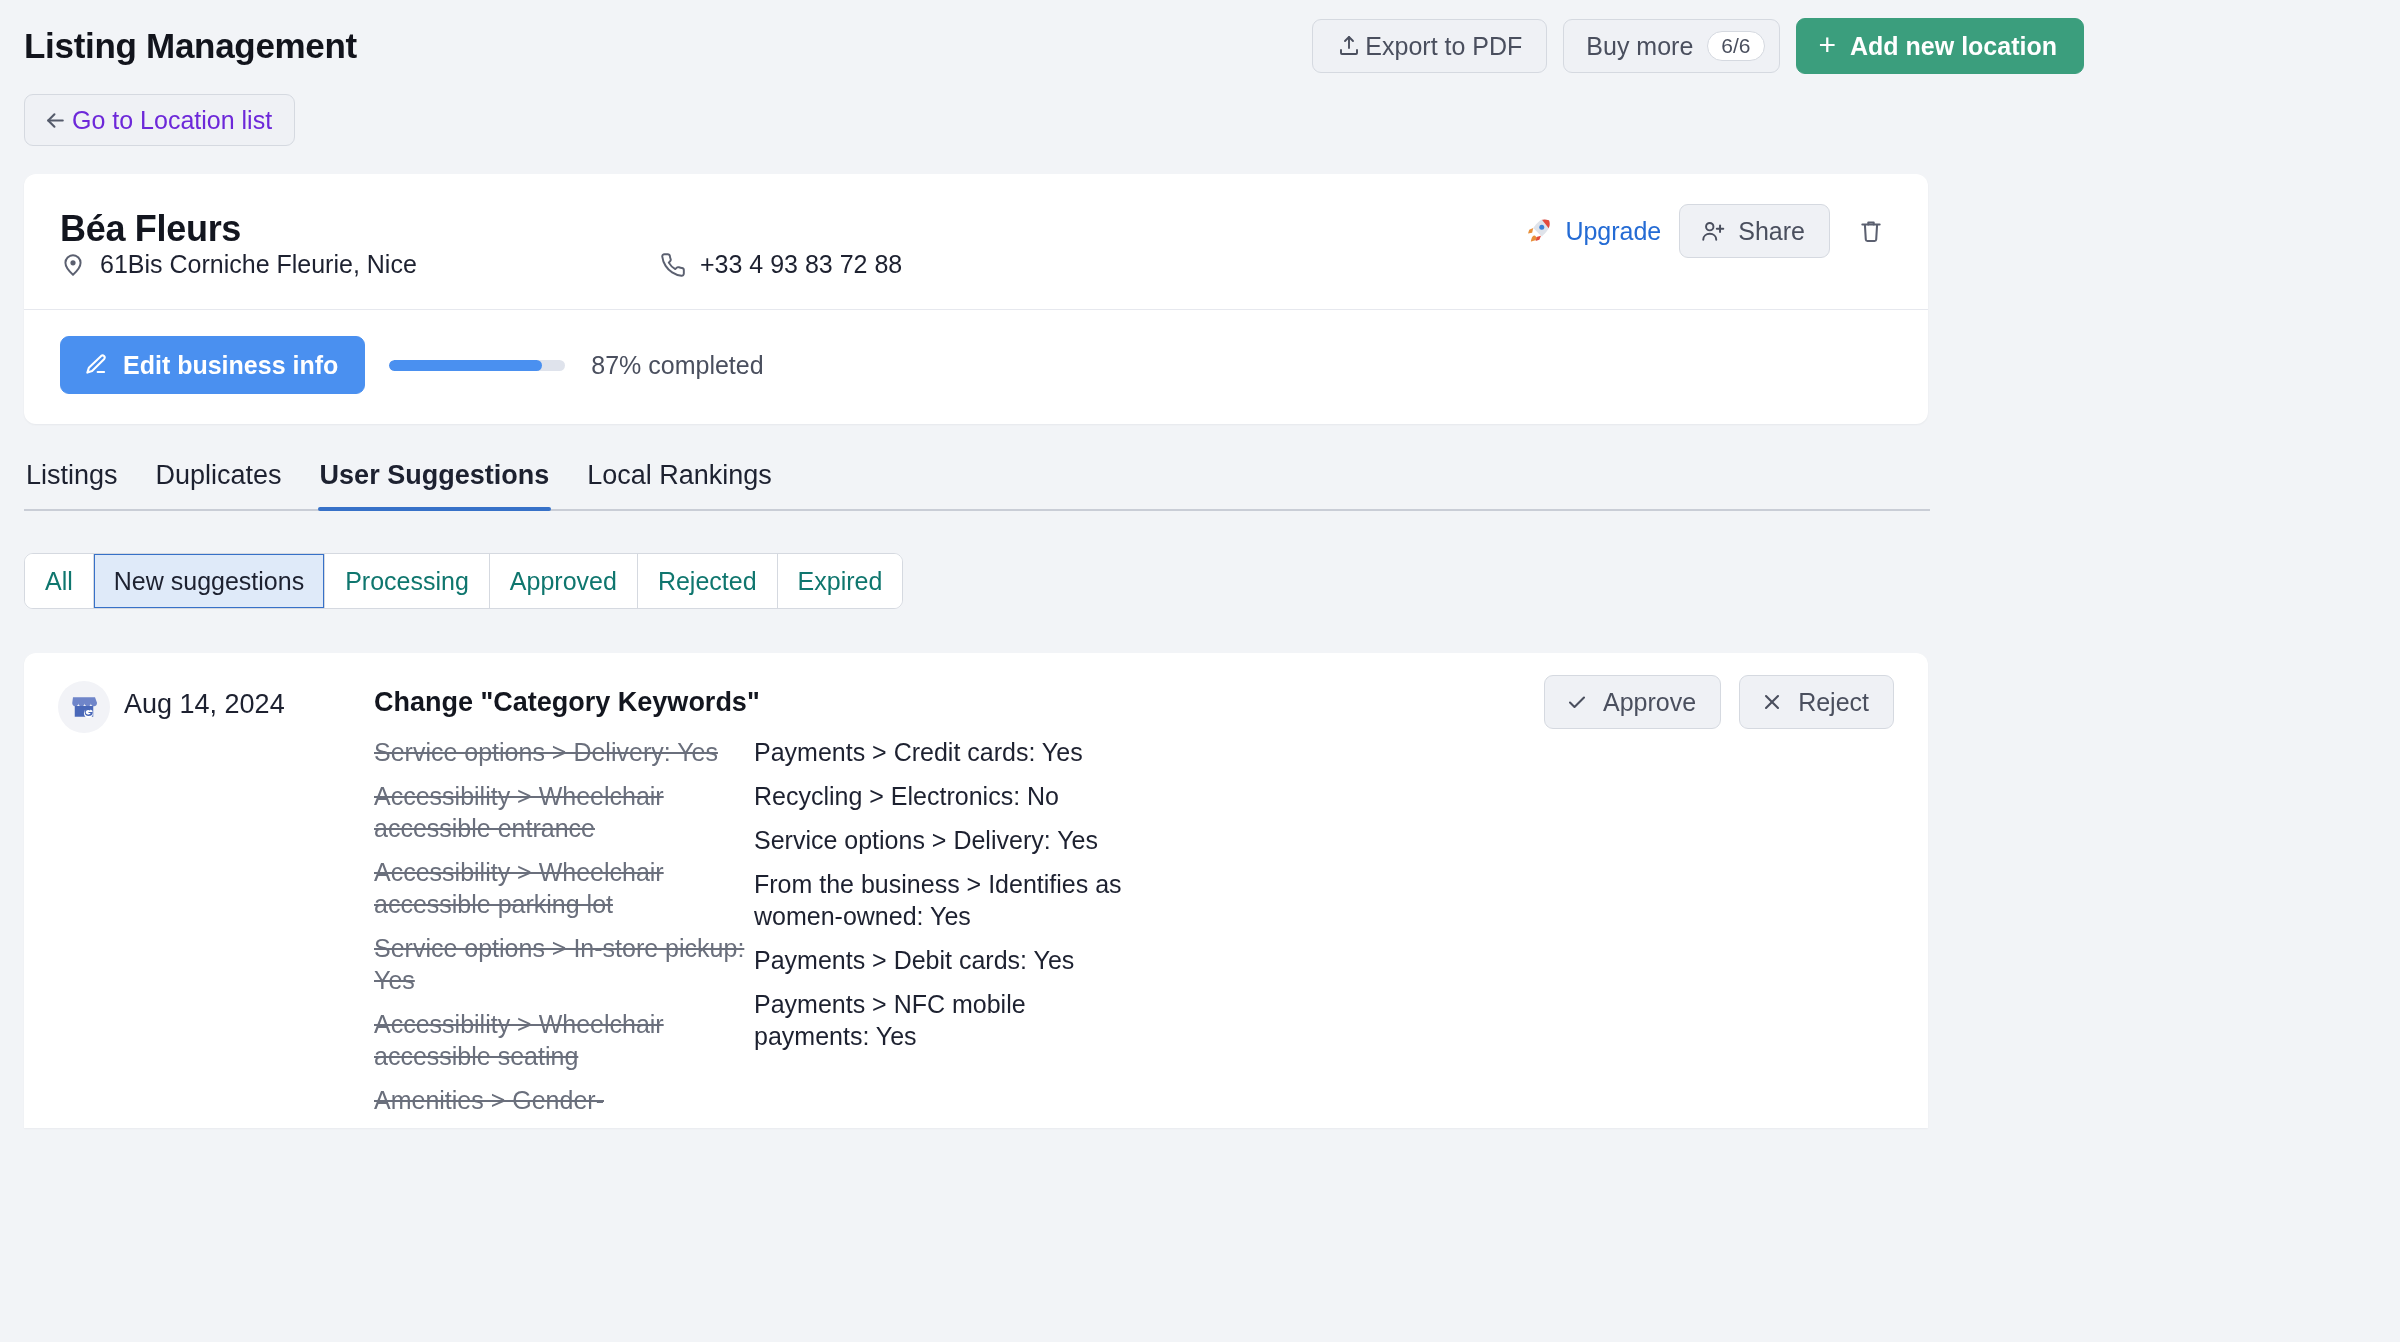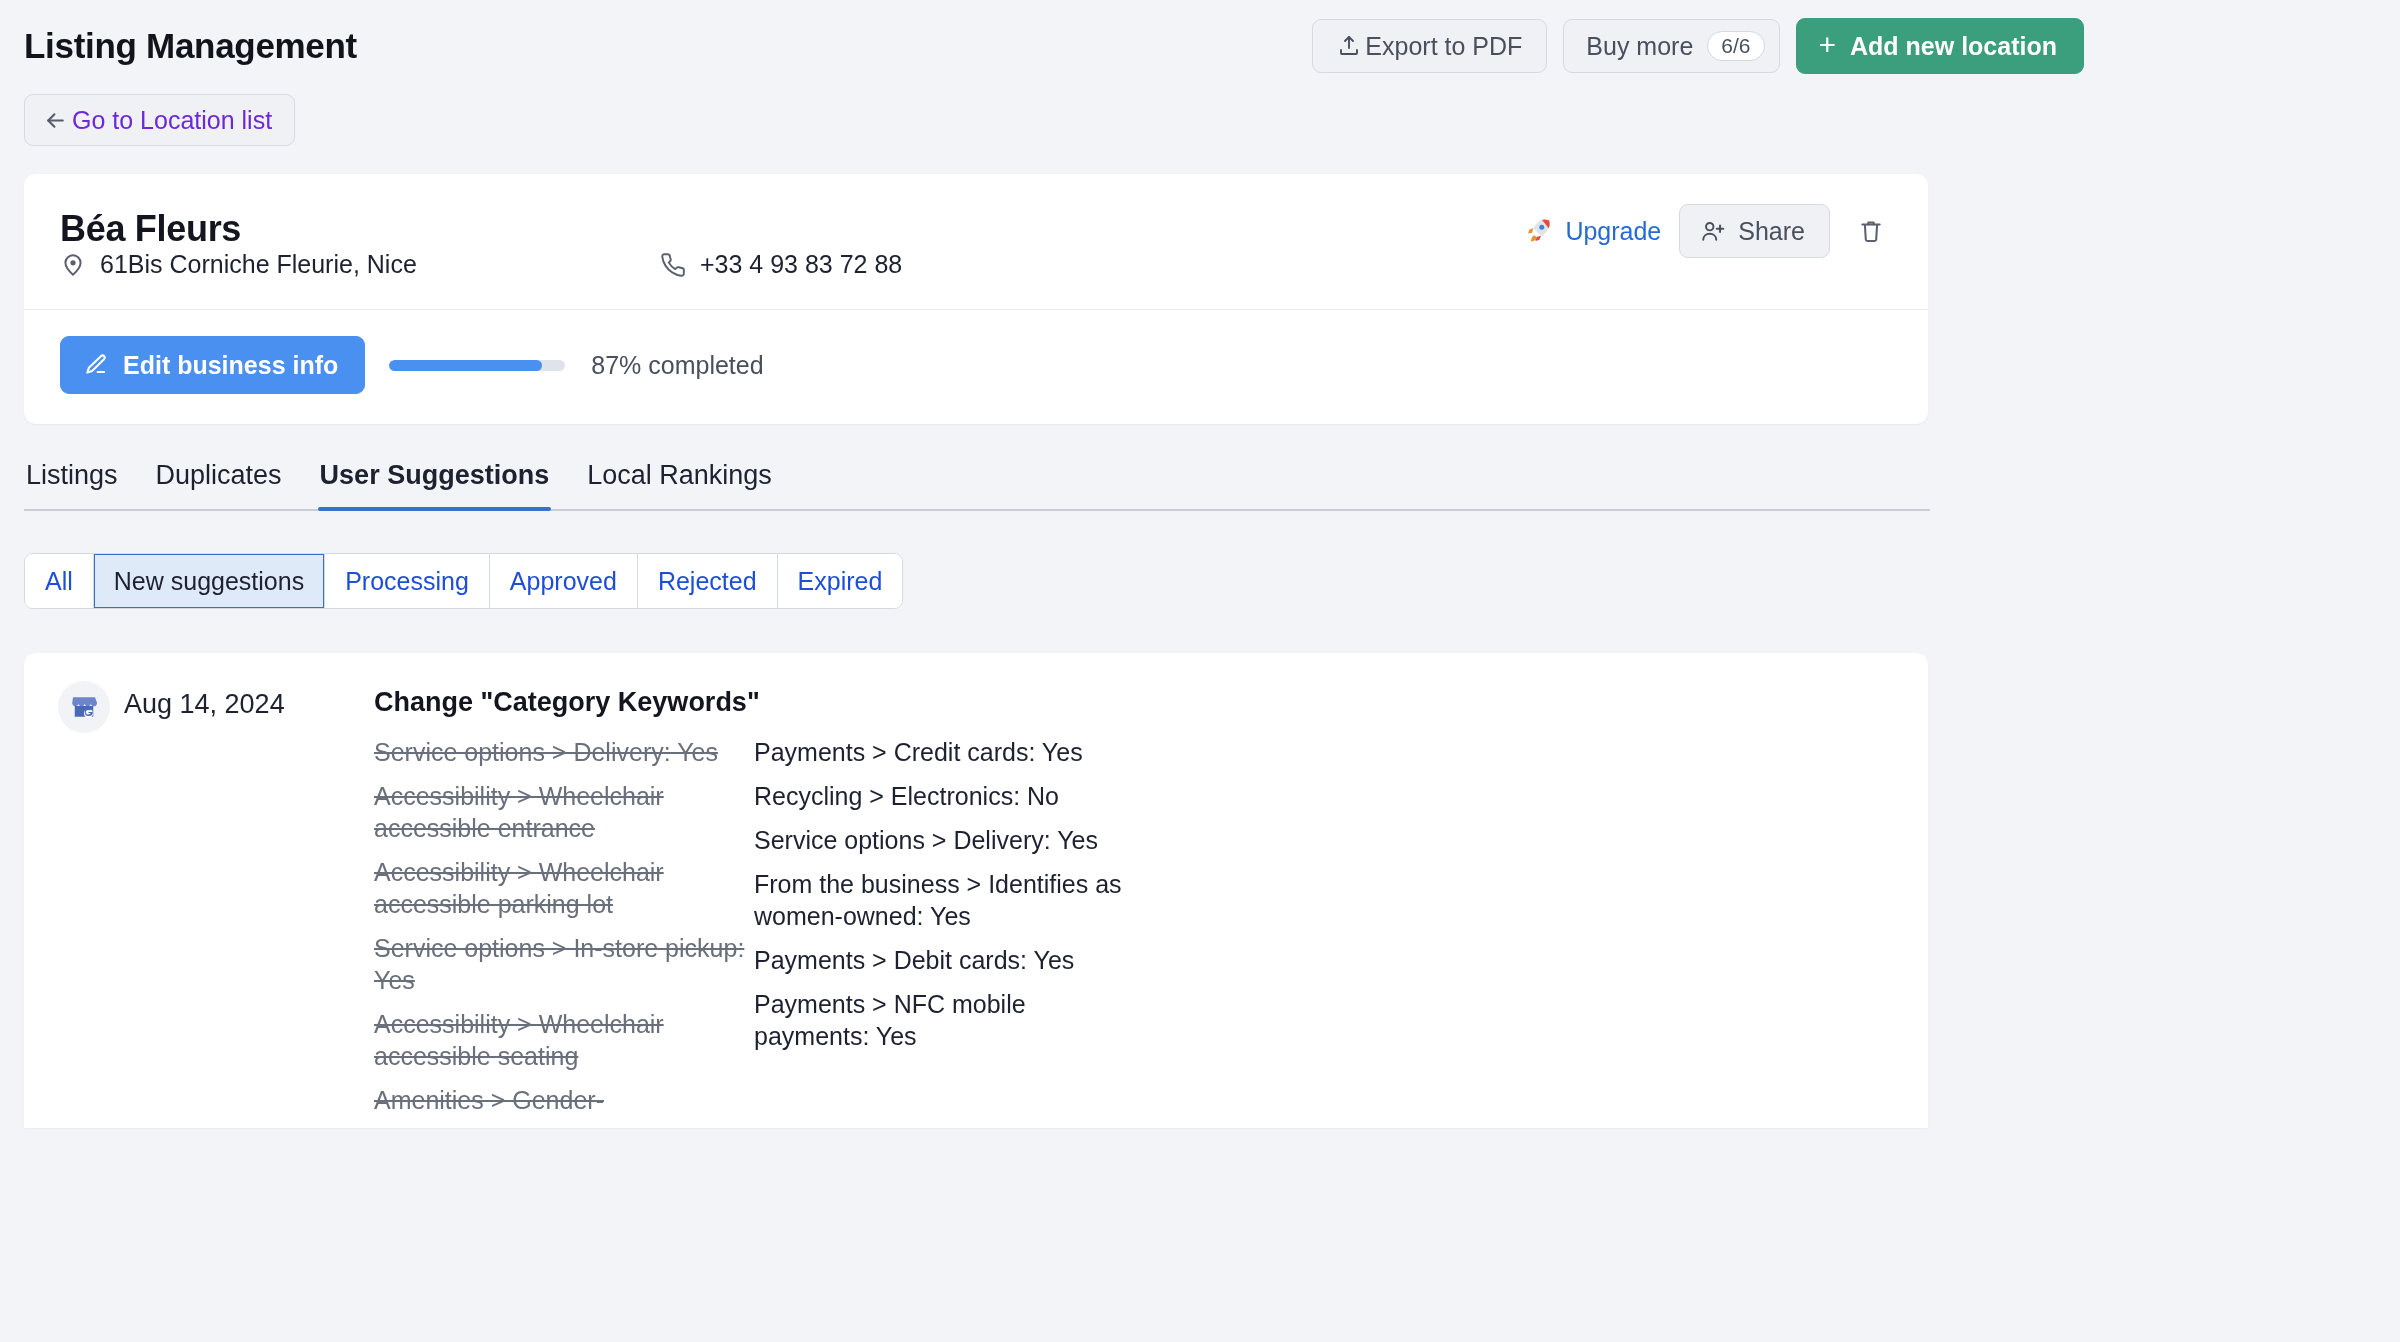--- a/index.html
+++ b/index.html
@@ -104,21 +104,21 @@
     height: 4px; background: #3771c8; border-radius: 2px;
   }
 
   
   .segmented {
     margin-top: 42px; display: inline-flex;
     border: 1px solid #d5d9e0; border-radius: 9px; background: #fff; overflow: hidden;
   }
   .seg {
     height: 54px; padding: 0 20px; display: inline-flex; align-items: center;
-    font-size: 25px; color: #1d4ed8; background: #fff; cursor: pointer;
+    font-size: 25px; color: #0f766e; background: #fff; cursor: pointer;
     border: none; border-right: 1px solid #d5d9e0;
     font-family: "Liberation Sans", sans-serif;
   }
   .seg:last-child { border-right: none; }
   .seg.active {
     background: #dfeaf9; color: #1d2130;
     box-shadow: inset 0 0 0 1px #3771c8;
   }
 
   
@@ -343,17 +343,36 @@
                   <div class="sugg-line">Payments &gt; Credit cards: Yes</div>
                   <div class="sugg-line">Recycling &gt; Electronics: No</div>
                   <div class="sugg-line">Service options &gt; Delivery: Yes</div>
                   <div class="sugg-line">From the business &gt; Identifies as women-owned: Yes</div>
                   <div class="sugg-line">Payments &gt; Debit cards: Yes</div>
                   <div class="sugg-line">Payments &gt; NFC mobile payments: Yes</div>
                 </div>
               </div>
             </div>
           </div>
+          <div class="row-actions">
+            <button class="btn btn-approve">
+       <span>
+         <svg width="24" height="24" viewBox="0 0 24 24" fill="none" stroke="#4a4f5e" stroke-width="2.1" stroke-linecap="round" stroke-linejoin="round">
+                  <path d="M5 12.5l4.5 4.5L19 7.5"></path>
+                </svg>
+       </span>
+       <span>Approve</span>
+     </button>
+     <button class="btn btn-reject">
+       <span>
+         <svg width="24" height="24" viewBox="0 0 24 24" fill="none" stroke="#4a4f5e" stroke-width="2.1" stroke-linecap="round" stroke-linejoin="round">
+                  <path d="M6 6l12 12"></path>
+                  <path d="M18 6L6 18"></path>
+                </svg>
+       </span>
+       <span>Reject</span>
+     </button>
+          </div>
         </div>
       </div>
   </div>
 
 </div>
 
 </body></html>

